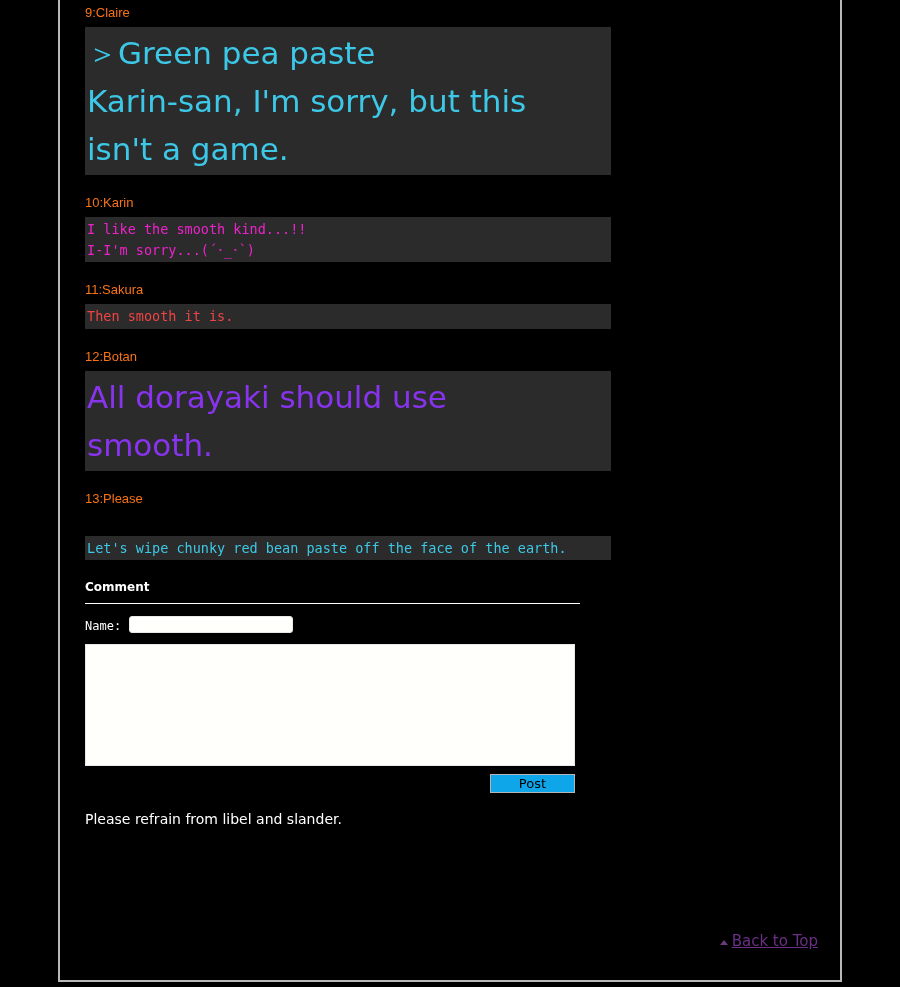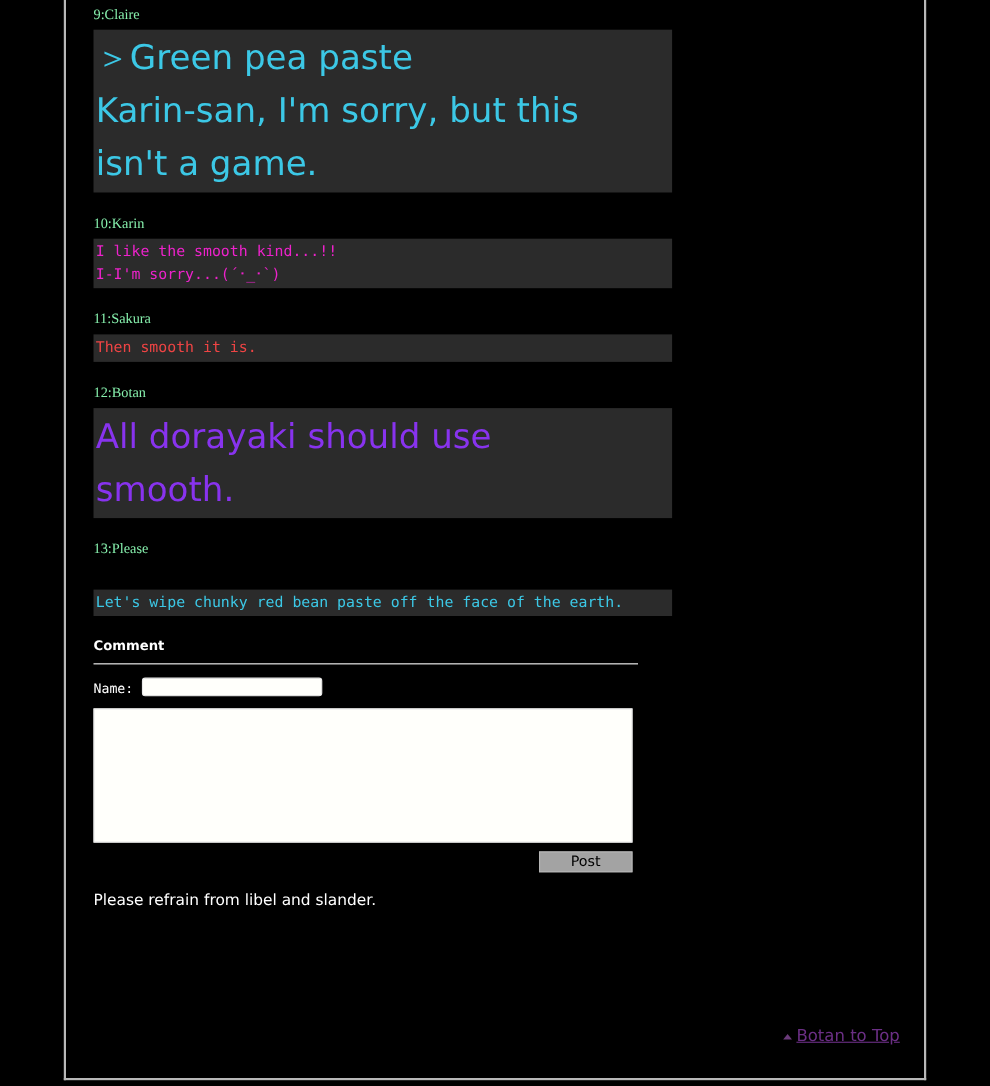--- a/index.html
+++ b/index.html
@@ -33,24 +33,24 @@
     position: absolute;
     left: 25px;
     top: 4px;
     width: 730px;
   }
 
   
   .post { margin: 0 0 0 0; }
 
   .post-head {
-    font-family: Liberation Serif, serif;
+    font-family: Liberation Sans, sans-serif;
     font-size: 13px;
     line-height: 18px;
-    color: #86efac;
+    color: #f97316;
     padding: 4px 0 5px 0;
     white-space: nowrap;
   }
 
   .post-body {
     background: #2b2b2b;
     width: 526px;
     box-sizing: border-box;
     padding: 2px 18px 2px 2px;
     margin-bottom: 15px;
@@ -188,21 +188,21 @@
     padding: 3px;
   }
 
   .post-btn-row {
     width: 490px;
     display: flex;
     justify-content: flex-end;
     margin-top: 4px;
   }
   .post-btn {
-    background: #a3a3a3;
+    background: #0ea5e9;
     color: #000000;
     border: 1px solid #b5b5b5;
     font-family: "DejaVu Sans", sans-serif;
     font-size: 13px;
     line-height: 15px;
     padding: 1px 28px;
     cursor: pointer;
   }
 
   .notice {
@@ -297,15 +297,15 @@
         <button class="post-btn">Post</button>
       </div>
 
       <div class="notice">Please refrain from libel and slander.</div>
     </div>
 
   </div>
 
   <div class="back-row">
     <span class="back-caret"></span>
-    <span class="back-link">Botan to Top</span>
+    <span class="back-link">Back to Top</span>
   </div>
 </div>
 
 </body></html>

